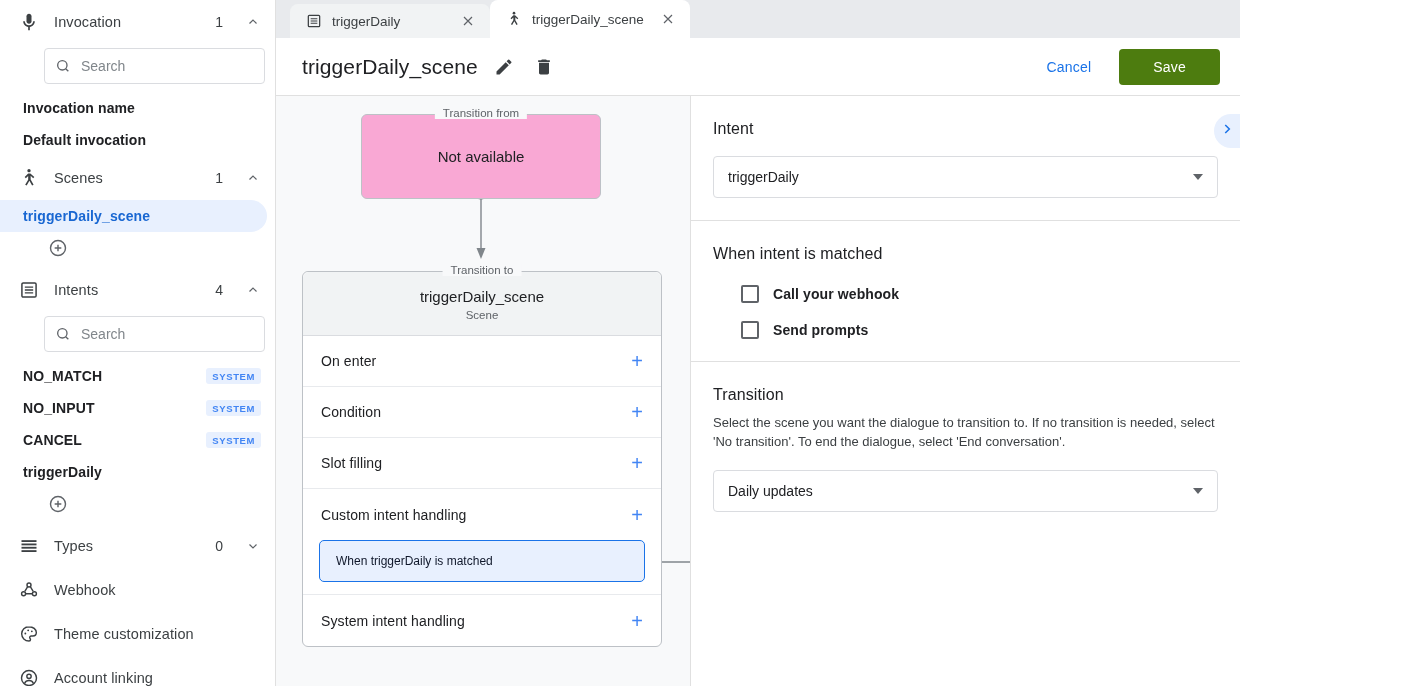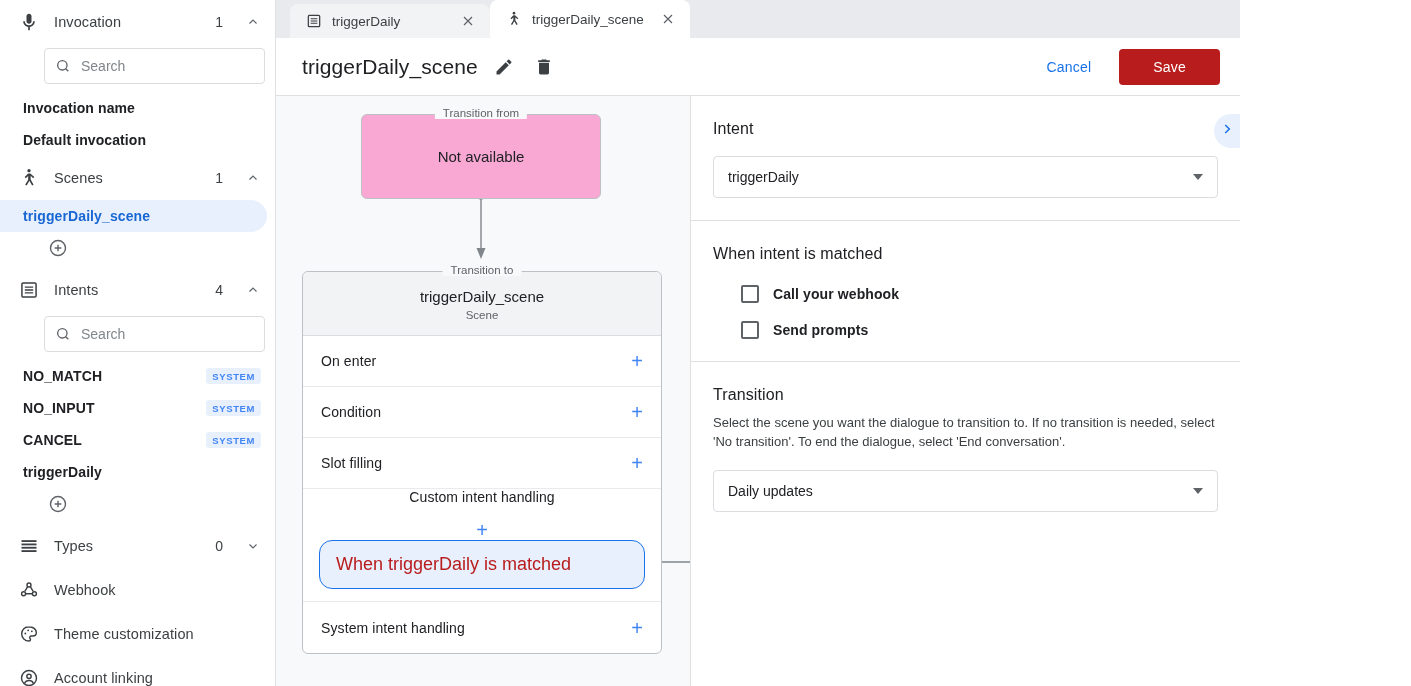--- a/index.html
+++ b/index.html
@@ -80,21 +80,21 @@
   .header h1 { font-size: 21px; font-weight: normal; color: #202124; letter-spacing: .1px; }
   .hdr-icon { width: 20px; height: 20px; color: #3c4043; cursor:pointer; margin-left: 16px; }
   .hdr-icon.trash { margin-left: 20px; }
   .header .spacer { flex: 1; }
   .btn-cancel {
     background: none; border: none; color: #1a73e8; font-size: 14px; font-weight: 500;
     padding: 9px 16px; cursor: pointer; border-radius: 4px; letter-spacing:.2px;
     font-family: "Liberation Sans", sans-serif;
   }
   .btn-save {
-    background: #b91c1c; border: none; color: #fff; font-size: 14px; font-weight: 500;
+    background: #4d7c0f; border: none; color: #fff; font-size: 14px; font-weight: 500;
     padding: 10px 34px; cursor: pointer; border-radius: 4px; margin-left: 12px; letter-spacing:.2px;
     font-family: "Liberation Sans", sans-serif;
   }
 
   .body { flex: 1; display: flex; min-height: 0; }
 
   
   .canvas { flex: 1; background: #f8f9fa; position: relative; overflow: hidden; border-right: 1px solid #e0e0e0; }
 
   .fieldset {
@@ -119,24 +119,24 @@
   #scene-card .scene-sub { font-size: 11.5px; color: #5f6368; margin-top: 4px; }
   .scene-row {
     display: flex; align-items: center; padding: 0 18px; height: 51px;
     border-bottom: 1px solid #e8eaed; font-size: 14px; color: #202124; cursor: pointer;
   }
   .scene-row:last-child { border-bottom: none; }
   .scene-row .rlbl { flex: 1; letter-spacing:.1px; }
   .plus { color: #4285f4; font-size: 20px; line-height: 1; user-select:none; cursor:pointer; }
   .handler-wrap { padding: 0 16px 12px; border-bottom: 1px solid #e8eaed; }
   .handler-chip {
-    border: 1px solid #1a73e8; background: #e8f0fe; border-radius: 13px;
-    padding: 13px 16px; font-size: 18px; color: #b91c1c; cursor: pointer; position: relative;
-  }
-  .handler-row-noborder { border-bottom: none !important; flex-direction: column; }
+    border: 1px solid #1a73e8; background: #e8f0fe; border-radius: 5px;
+    padding: 13px 16px; font-size: 12px; color: #0f172a; cursor: pointer; position: relative;
+  }
+  .handler-row-noborder { border-bottom: none !important; }
 
   #daily-box {
     position: absolute; left: 436px; top: 440px; width: 240px; height: 50px;
     border: 1px solid #bdc1c6; border-radius: 6px; background: #fff;
   }
   #daily-box .legend {
     position:absolute; top:-8px; left:50%; transform:translateX(-50%);
     background:#f8f9fa; padding:0 8px; font-size:11.5px; color:#5f6368; white-space:nowrap;
   }
   #daily-box .dtxt { display:flex; align-items:center; justify-content:center; height:100%; font-size:15px; color:#202124; }

